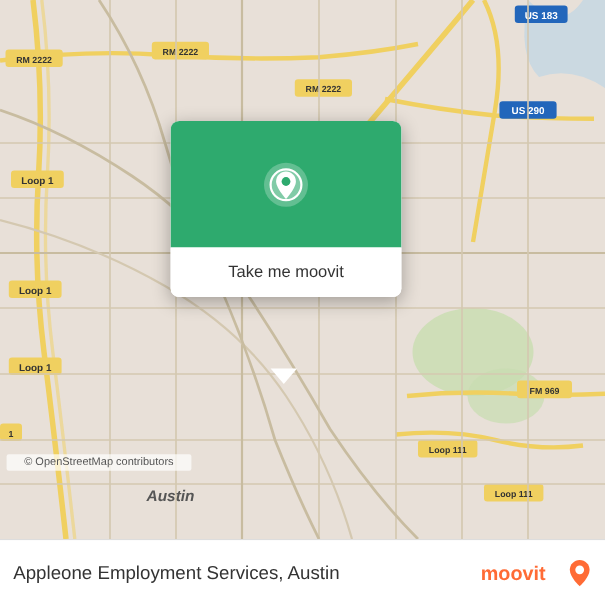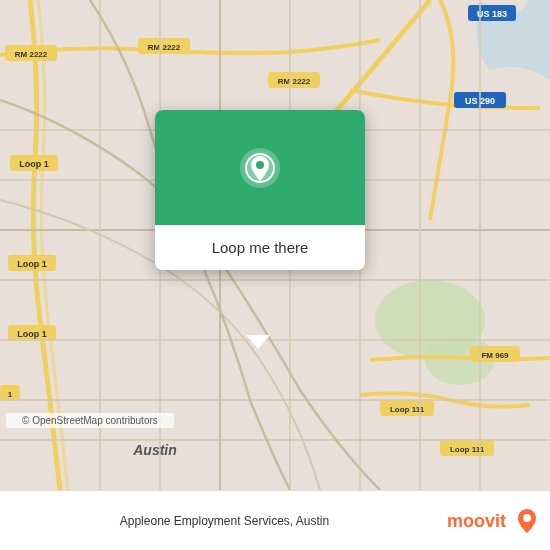--- a/index.html
+++ b/index.html
@@ -89,28 +89,27 @@
       display: flex;
       align-items: center;
       padding: 0 12px;
       gap: 10px;
     }
 
     #moovit-logo {
       margin-left: auto;
       display: flex;
       align-items: center;
-      gap: 4px;
+      gap: 14px;
     }
 
     #bottom-text {
-      font-size: 12px;
+      font-size: 17px;
       color: #333;
       flex: 1;
-      text-align: center;
     }
 
     #copyright-text {
       position: absolute;
       bottom: 62px;
       left: 6px;
       font-size: 10px;
       color: #555;
       background: rgba(255,255,255,0.7);
       padding: 2px 16px;
@@ -199,21 +198,21 @@
     <div id="popup-green-area">
 
       <svg id="popup-pin-icon" viewBox="0 0 44 44" xmlns="http://www.w3.org/2000/svg">
         <circle cx="22" cy="22" r="20" fill="rgba(255,255,255,0.25)"></circle>
         <circle cx="22" cy="22" r="14" fill="rgba(255,255,255,0.2)" stroke="white" stroke-width="2"></circle>
 
         <path d="M22,10 C17,10 13,14 13,19 C13,25 22,35 22,35 C22,35 31,25 31,19 C31,14 27,10 22,10Z" fill="white"></path>
         <circle cx="22" cy="19" r="4" fill="#2eaa6e"></circle>
       </svg>
     </div>
-    <button id="popup-button">Loop me there</button>
+    <button id="popup-button">Take me moovit</button>
   </div>
 
   <div id="popup-triangle"></div>
 
   <div id="copyright-text">© OpenStreetMap contributors</div>
 </div>
 
 <div id="bottom-bar">
   <div id="bottom-text">Appleone Employment Services, Austin</div>
   <div id="moovit-logo">

